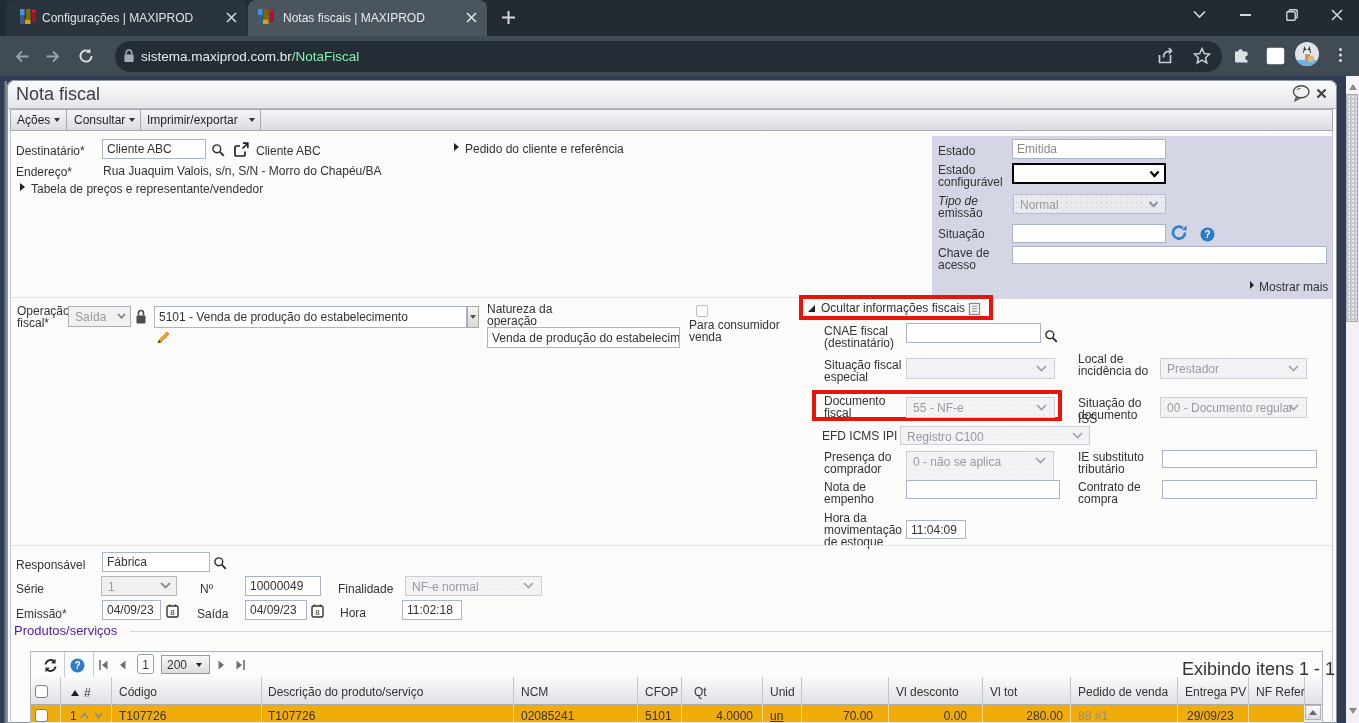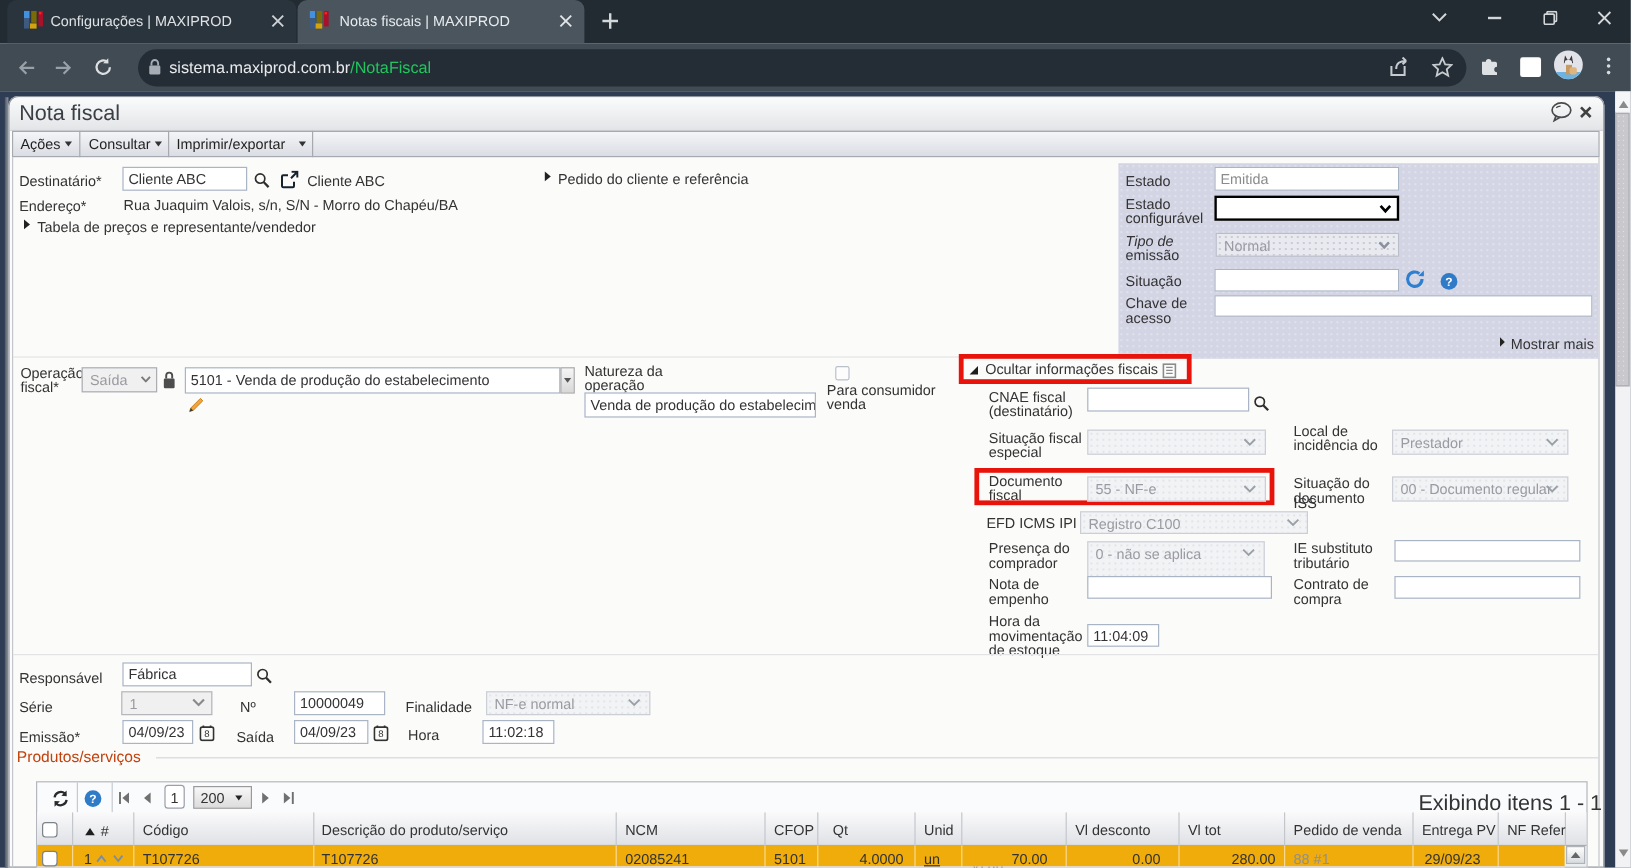--- a/index.html
+++ b/index.html
@@ -75,21 +75,21 @@
   <svg class="ab" style="left:78px;top:12px" width="16" height="16" viewBox="0 0 16 16">
       <path d="M13.6 8 A5.6 5.6 0 1 1 11.6 3.7" stroke="#dde0e3" stroke-width="1.9" fill="none"></path>
       <path d="M12.2 0.5 L12.4 5 L7.9 4.8 Z" fill="#dde0e3"></path>
     </svg>
 
   <div class="ab" style="left:115px;top:5px;width:1107px;height:31px;background:#242d35;border-radius:16px;"></div>
   <svg class="ab" style="left:123px;top:13px" width="12" height="14" viewBox="0 0 13 15">
       <rect x="1.5" y="6" width="10" height="8" rx="1" fill="#a6adb4"></rect>
       <path d="M3.5 6 V4 a3 3 0 0 1 6 0 V6" stroke="#a6adb4" stroke-width="1.7" fill="none"></path>
     </svg>
-  <div class="ab" style="left:141px;top:13px;font-size:13.5px;color:#e8eaed;">sistema.maxiprod.com.br<span style="color:#22c55e">/NotaFiscal</span></div>
+  <div class="ab" style="left:141px;top:13px;font-size:13.5px;color:#e8eaed;">sistema.maxiprod.com.br<span style="color:#86efac">/NotaFiscal</span></div>
 
   <svg class="ab" style="left:1158px;top:11px" width="18" height="17" viewBox="0 0 18 17">
       <path d="M1.5 8 V15.5 H12.5 V8" stroke="#c6cbd0" stroke-width="1.7" fill="none"></path>
       <path d="M5.5 10.5 C5.5 5.5 8.5 3.8 13.8 3.8 M13.8 3.8 L10.8 1 M13.8 3.8 L10.8 6.6" stroke="#c6cbd0" stroke-width="1.7" fill="none"></path>
     </svg>
   <svg class="ab" style="left:1193px;top:11px" width="18" height="18" viewBox="0 0 18 18">
       <path d="M9 1.5 L11.3 6.6 16.5 7.1 12.6 10.7 13.8 16 9 13.2 4.2 16 5.4 10.7 1.5 7.1 6.7 6.6 Z" stroke="#c6cbd0" stroke-width="1.5" fill="none"></path>
     </svg>
 
   <svg class="ab" style="left:1233px;top:10px" width="18" height="19" viewBox="0 0 18 19">
@@ -322,21 +322,21 @@
 <div class="lbl" style="left:197px;top:607px;">Saída</div>
 <div class="inp" style="left:245px;top:600px;width:62px;height:20px;">04/09/23</div>
 <svg class="ab" style="left:311px;top:604px" width="13" height="14" viewBox="0 0 13 14">
     <rect x="1" y="2" width="11" height="11" rx="1.5" fill="none" stroke="#333" stroke-width="1.4"></rect>
     <path d="M3.5 2 V0.5 M9.5 2 V0.5" stroke="#333" stroke-width="1.4"></path>
     <text x="6.5" y="10.5" font-size="8" fill="#333" text-anchor="middle" font-family="Liberation Sans">8</text>
   </svg>
 <div class="lbl" style="left:340px;top:606px;">Hora</div>
 <div class="inp" style="left:402px;top:600px;width:60px;height:20px;">11:02:18</div>
 
-<div class="ab" style="left:14px;top:623px;font-size:13px;color:#c2410c;">Produtos/serviços</div>
+<div class="ab" style="left:14px;top:623px;font-size:13px;color:#4c1d95;">Produtos/serviços</div>
 <div class="ab" style="left:130px;top:631px;width:1202px;height:1px;background:#d8d8dc;"></div>
 
 <div class="ab" style="left:30px;top:651px;width:1293px;height:72px;border:1px solid #b3b7bd;background:#fafbfc;"></div>
 
 <div class="ab" style="left:64px;top:652px;width:1px;height:25px;background:#c6cad0;"></div>
 <div class="ab" style="left:93px;top:652px;width:1px;height:25px;background:#c6cad0;"></div>
 <svg class="ab" style="left:43px;top:658px" width="15" height="15" viewBox="0 0 15 15">
     <path d="M2.5 6.5 A5.2 5.2 0 0 1 11 3.2" stroke="#2a2a2a" stroke-width="1.9" fill="none"></path>
     <path d="M12.5 0.8 L12.6 5.6 L8.1 5.2 Z" fill="#2a2a2a"></path>
     <path d="M12.5 8.5 A5.2 5.2 0 0 1 4 11.8" stroke="#2a2a2a" stroke-width="1.9" fill="none"></path>

